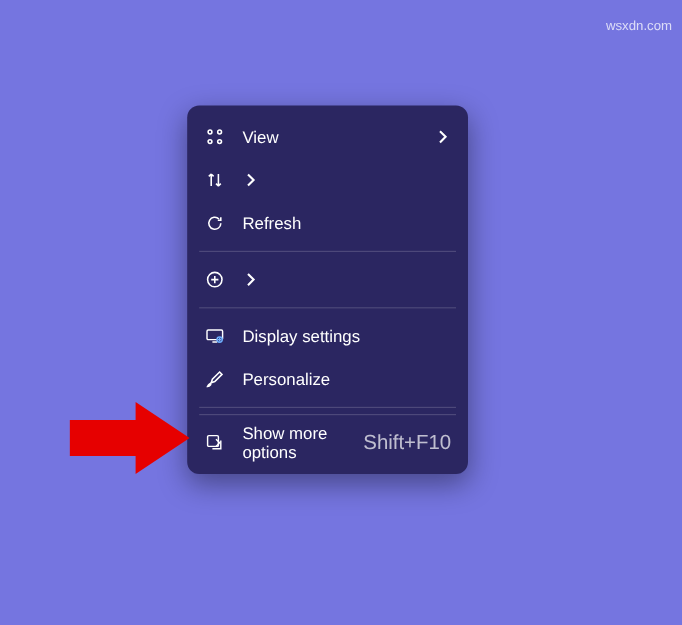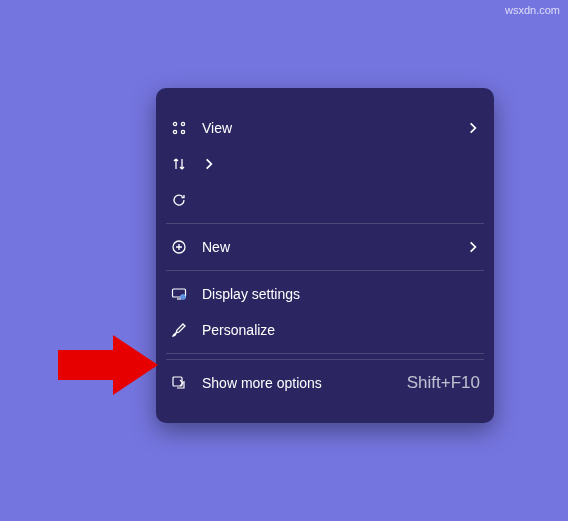--- a/index.html
+++ b/index.html
@@ -6,34 +6,34 @@
     body {
       width: 568px;
       height: 521px;
       background: #7575e0;
       font-family: "Segoe UI", -apple-system, sans-serif;
       position: relative;
       overflow: hidden;
     }
     .watermark {
       position: absolute;
-      top: 4px;
+      top: 16px;
       right: 8px;
       color: rgba(255,255,255,0.75);
       font-size: 11px;
     }
     .context-menu {
       position: absolute;
       top: 88px;
       left: 156px;
-      width: 338px;
+      width: 234px;
       background: #2b2661;
       border-radius: 10px;
       box-shadow: 0 8px 24px rgba(0,0,0,0.4);
-      padding: 22px 0;
+      padding: 8px 0;
     }
     .menu-item {
       display: flex;
       align-items: center;
       height: 36px;
       padding: 0 14px;
       color: #ffffff;
       font-size: 14px;
       cursor: default;
     }
@@ -110,32 +110,32 @@
     </span>
   </div>
 
   <div class="menu-item">
     <span class="menu-icon">
       <svg viewBox="0 0 16 16" fill="none" stroke="#fff" stroke-width="1.3">
         <path d="M13 8a5 5 0 1 1-1.5-3.5"></path>
           <path d="M13 3v2.5h-2.5"></path>
       </svg>
     </span>
+    <span class="menu-label">Refresh</span>
   </div>
 
   <div class="menu-sep"></div>
 
   <div class="menu-item">
     <span class="menu-icon">
       <svg viewBox="0 0 16 16" fill="none" stroke="#fff" stroke-width="1.3">
         <circle cx="8" cy="8" r="6"></circle>
           <path d="M8 5v6M5 8h6"></path>
       </svg>
     </span>
-    <span class="menu-label">New</span>
     <span class="menu-chevron">
       <svg viewBox="0 0 12 12" fill="none" stroke="#fff" stroke-width="1.5">
           <path d="M4 2l4 4-4 4"></path>
         </svg>
     </span>
   </div>
 
   <div class="menu-sep"></div>
 
   <div class="menu-item">

